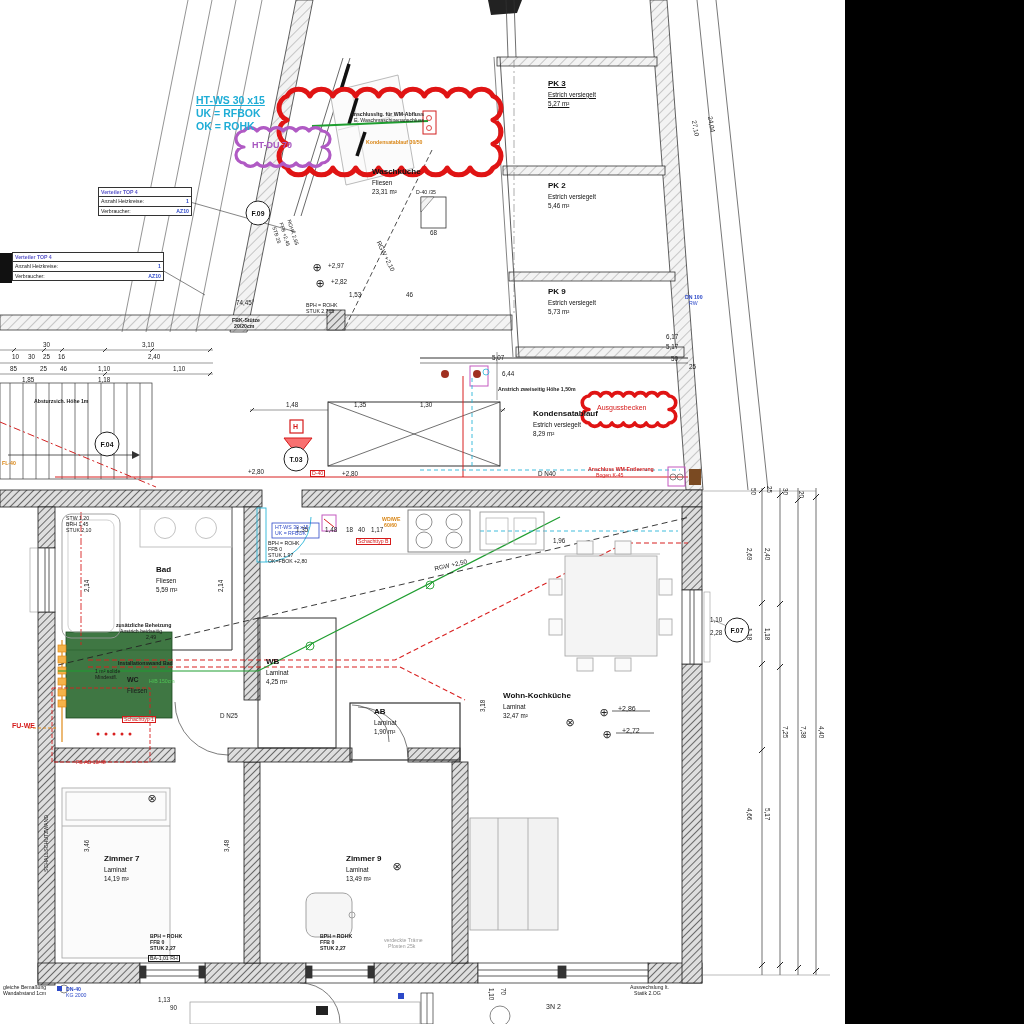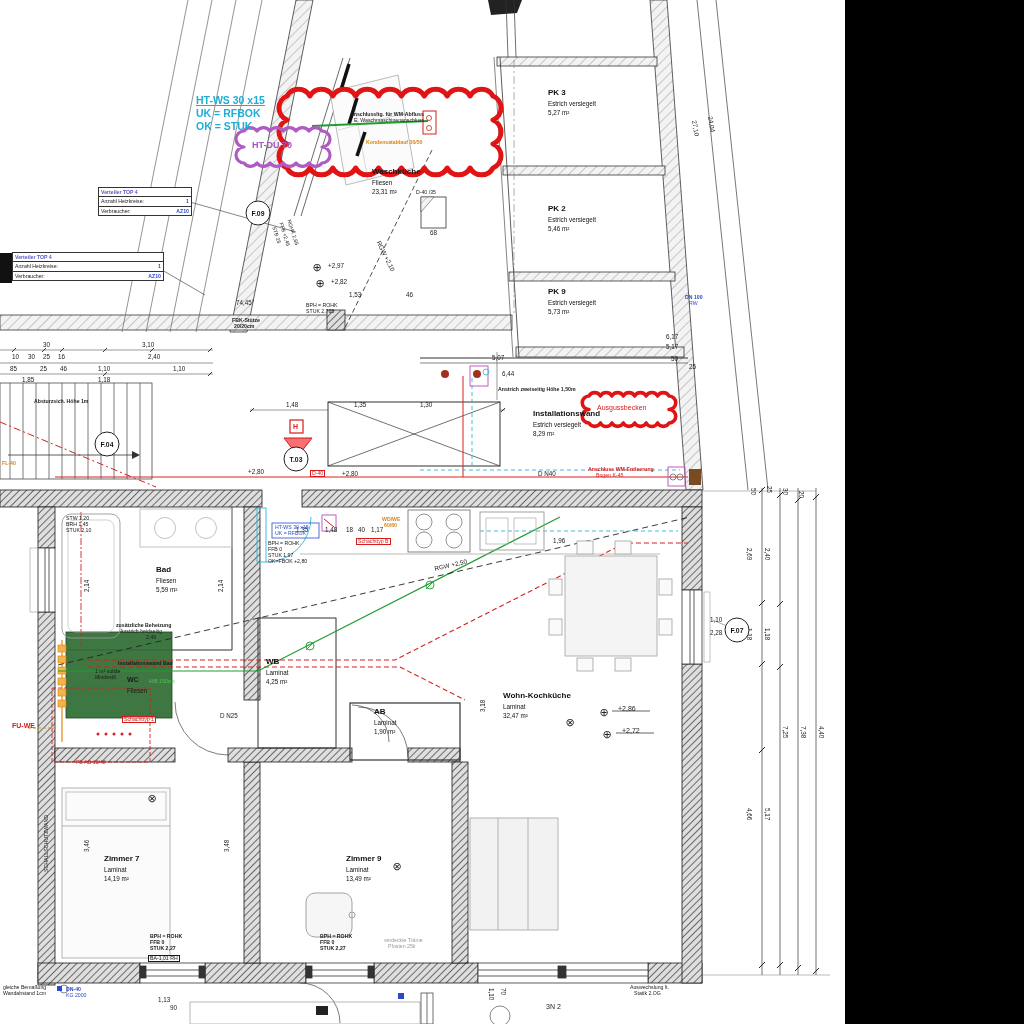--- a/index.html
+++ b/index.html
@@ -342,21 +342,21 @@
     <g id="annot" fill="none">
         <path d="M287.0,96.0 A13,13 0 0 1 309.9,96.0 A13,13 0 0 1 332.8,96.0 A13,13 0 0 1 355.7,96.0 A13,13 0 0 1 378.6,96.0 A13,13 0 0 1 401.4,96.0 A13,13 0 0 1 424.3,96.0 A13,13 0 0 1 447.2,96.0 A13,13 0 0 1 470.1,96.0 A13,13 0 0 1 493.0,96.0 A13,13 0 0 1 493.0,120.0 A13,13 0 0 1 493.0,144.0 A13,13 0 0 1 493.0,168.0 A13,13 0 0 1 470.1,168.0 A13,13 0 0 1 447.2,168.0 A13,13 0 0 1 424.3,168.0 A13,13 0 0 1 401.4,168.0 A13,13 0 0 1 378.6,168.0 A13,13 0 0 1 355.7,168.0 A13,13 0 0 1 332.8,168.0 A13,13 0 0 1 309.9,168.0 A13,13 0 0 1 287.0,168.0 A13,13 0 0 1 287.0,144.0 A13,13 0 0 1 287.0,120.0 A13,13 0 0 1 287.0,96.0 Z" stroke="#e01414" stroke-width="5" fill="none" stroke-linejoin="round"></path>
         <path d="M244.0,131.0 A8,8 0 0 1 257.0,131.0 A8,8 0 0 1 270.0,131.0 A8,8 0 0 1 283.0,131.0 A8,8 0 0 1 296.0,131.0 A8,8 0 0 1 309.0,131.0 A8,8 0 0 1 322.0,131.0 A8,8 0 0 1 322.0,147.0 A8,8 0 0 1 322.0,163.0 A8,8 0 0 1 309.0,163.0 A8,8 0 0 1 296.0,163.0 A8,8 0 0 1 283.0,163.0 A8,8 0 0 1 270.0,163.0 A8,8 0 0 1 257.0,163.0 A8,8 0 0 1 244.0,163.0 A8,8 0 0 1 244.0,147.0 A8,8 0 0 1 244.0,131.0 Z" stroke="#b05ac4" stroke-width="3.2" fill="none" stroke-linejoin="round"></path>
         <path d="M589.0,396.0 A6.5,6.5 0 0 1 600.4,396.0 A6.5,6.5 0 0 1 611.9,396.0 A6.5,6.5 0 0 1 623.3,396.0 A6.5,6.5 0 0 1 634.7,396.0 A6.5,6.5 0 0 1 646.1,396.0 A6.5,6.5 0 0 1 657.6,396.0 A6.5,6.5 0 0 1 669.0,396.0 A6.5,6.5 0 0 1 669.0,409.5 A6.5,6.5 0 0 1 669.0,423.0 A6.5,6.5 0 0 1 657.6,423.0 A6.5,6.5 0 0 1 646.1,423.0 A6.5,6.5 0 0 1 634.7,423.0 A6.5,6.5 0 0 1 623.3,423.0 A6.5,6.5 0 0 1 611.9,423.0 A6.5,6.5 0 0 1 600.4,423.0 A6.5,6.5 0 0 1 589.0,423.0 A6.5,6.5 0 0 1 589.0,409.5 A6.5,6.5 0 0 1 589.0,396.0 Z" stroke="#e01414" stroke-width="3.6" fill="none" stroke-linejoin="round"></path>
       </g>
   </svg>
 
   <div id="labels">
       <span class="lbl cyan u" style="left: 196px; top: 95px;">HT-WS 30 x15</span>
       <span class="lbl cyan" style="left: 196px; top: 108px;">UK = RFBOK</span>
-      <span class="lbl cyan" style="left: 196px; top: 121px;">OK = STUK</span>
+      <span class="lbl cyan" style="left: 196px; top: 121px;">OK = ROHK</span>
       <span class="lbl purple" style="left: 252px; top: 141px;">HT-DU 70</span>
       <span class="lbl micro b" style="left: 350px; top: 112px;">Anschlussltg. für WM-Abfluss</span>
       <span class="lbl micro" style="left: 354px; top: 118px;">E. Waschmaschinenanschluss</span>
       <span class="lbl micro orange b" style="left: 366px; top: 140px;">Kondensatablauf 30/50</span>
       <span class="lbl micro" style="left: 416px; top: 190px;">D-40 /35</span>
       <span class="lbl d" style="left: 430px; top: 230px;">68</span>
       <span class="lbl d" style="left: 236px; top: 300px;">74,45°</span>
       <span class="lbl micro rot72" style="left: 283px; top: 222px;">FFB +2,45</span>
       <span class="lbl micro rot72" style="left: 291px; top: 219px;">ROHK 2,65</span>
       <span class="lbl micro rot72" style="left: 276px; top: 226px;">STB 28</span>
@@ -475,42 +475,42 @@
       <span class="lbl micro" style="left: 3px; top: 991px;">Wandabstand 1cm</span>
       <span class="lbl micro blue b" style="left: 66px; top: 987px;">DN-40</span>
       <span class="lbl micro blue" style="left: 66px; top: 993px;">KG 2000</span>
       <span class="lbl d" style="left: 158px; top: 997px;">1,13</span>
       <span class="lbl d" style="left: 170px; top: 1005px;">90</span>
       <span class="lbl d rot90" style="left: 494px; top: 988px;">1,10</span>
       <span class="lbl d rot90" style="left: 506px; top: 988px;">70</span>
       <span class="lbl micro" style="left: 630px; top: 985px;">Auswechslung lt.</span>
       <span class="lbl micro" style="left: 634px; top: 991px;">Statik 2.OG</span>
       <span class="lbl s" style="left: 546px; top: 1003px;">3N 2</span>
-      <div class="room" style="left: 548px; top: 87px;">
+      <div class="room" style="left: 548px; top: 78px; text-decoration: underline;">
         <span class="nm">PK 3</span>
         <span class="fl">Estrich versiegelt</span>
         <span class="ar">5,27 m²</span>
       </div>
-      <div class="room" style="left: 548px; top: 180px; margin-top: 23px;">
+      <div class="room" style="left: 548px; top: 180px;">
         <span class="nm">PK 2</span>
         <span class="fl">Estrich versiegelt</span>
         <span class="ar">5,46 m²</span>
       </div>
       <div class="room" style="left: 548px; top: 286px;">
         <span class="nm">PK 9</span>
         <span class="fl">Estrich versiegelt</span>
         <span class="ar">5,73 m²</span>
       </div>
       <div class="room" style="left: 372px; top: 166px;">
         <span class="nm">Waschküche</span>
         <span class="fl">Fliesen</span>
         <span class="ar">23,31 m²</span>
       </div>
       <div class="room" style="left: 533px; top: 408px;">
-        <span class="nm">Installationswand</span>
+        <span class="nm">Kondensatablauf</span>
         <span class="fl">Estrich versiegelt</span>
         <span class="ar">8,29 m²</span>
       </div>
       <div class="room" style="left: 156px; top: 564px;">
         <span class="nm">Bad</span>
         <span class="fl">Fliesen</span>
         <span class="ar">5,59 m²</span>
       </div>
       <div class="room" style="left: 266px; top: 656px;">
         <span class="nm">WB</span>

